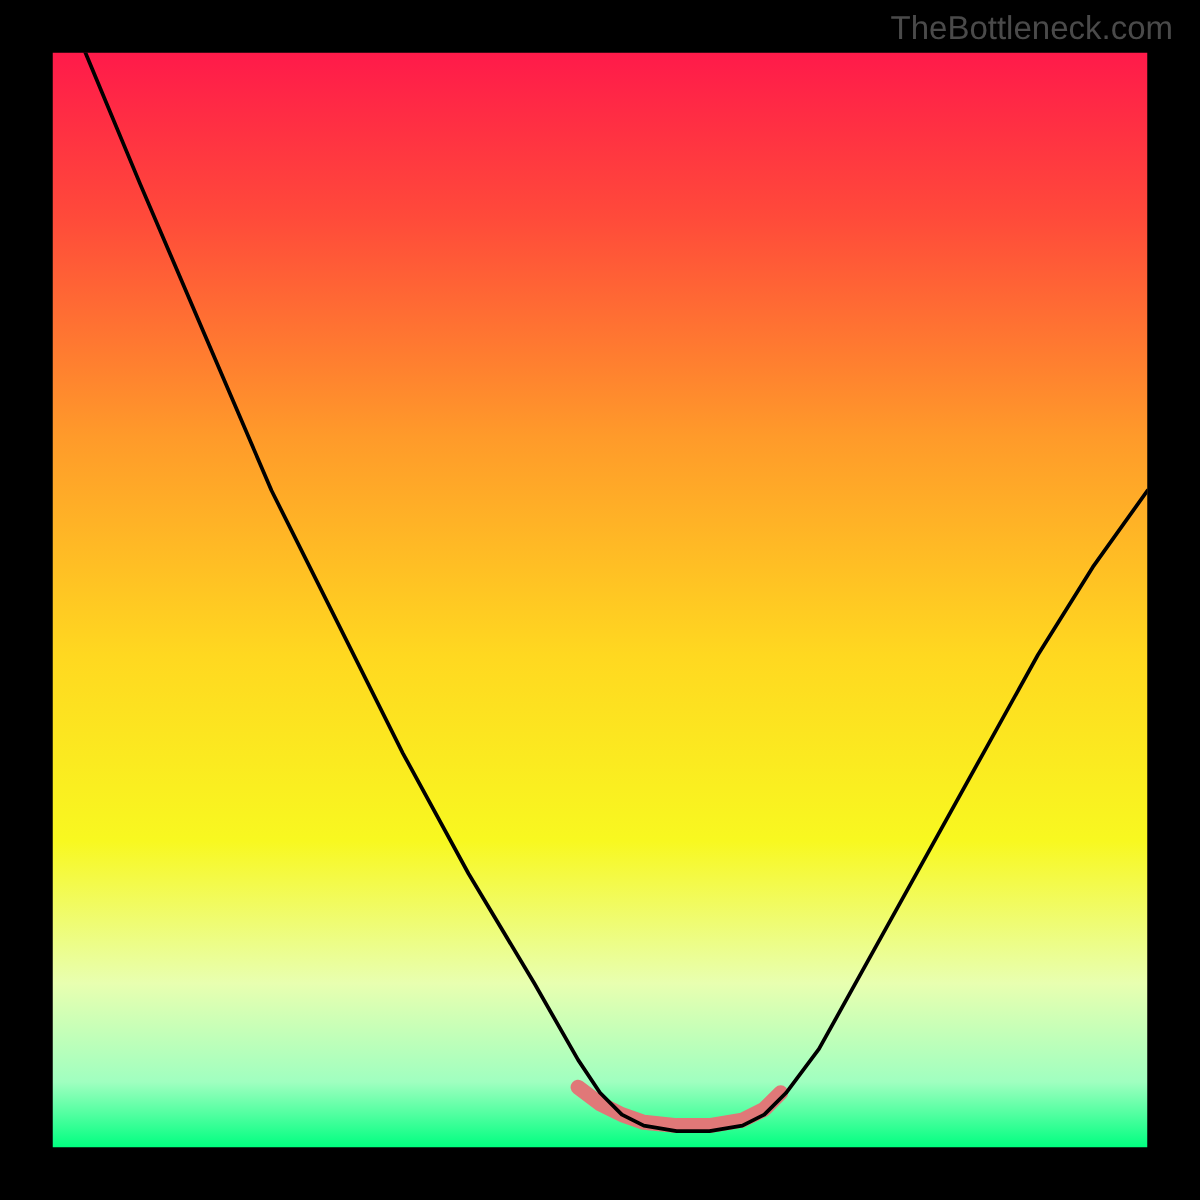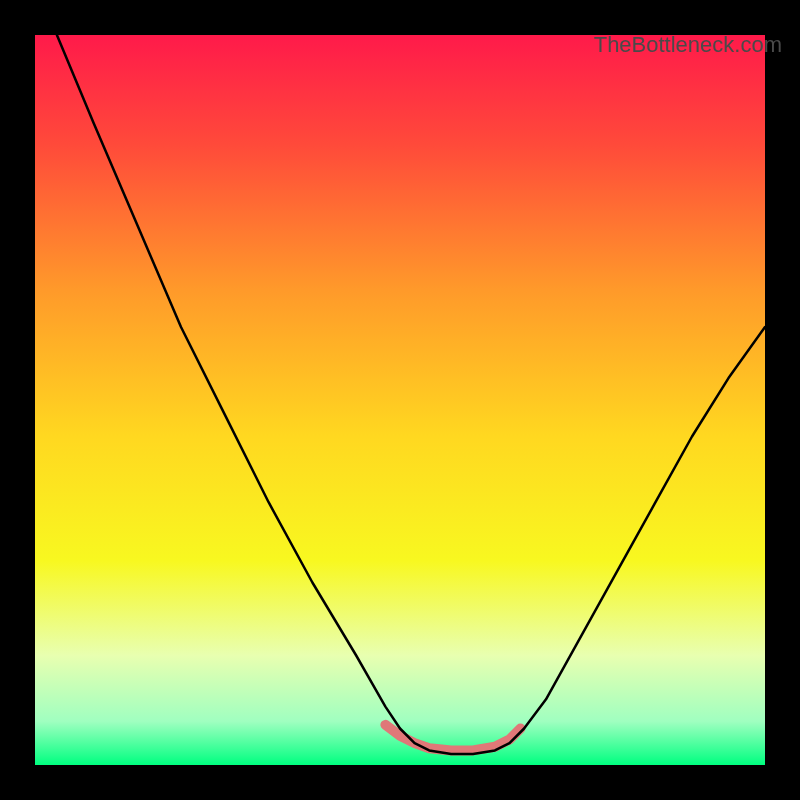--- a/index.html
+++ b/index.html
@@ -1,17 +1,17 @@
 <!DOCTYPE html>
 <html><head>
 <meta charset="utf-8">
 <style>
   * { margin: 0; padding: 0; box-sizing: border-box; }
   body { width: 800px; height: 800px; background: #000; position: relative; font-family: Arial, sans-serif; }
-  .watermark { position: absolute; top: 6px; right: 18px; color: #4a4a4a; font-size: 22px; font-weight: 500; z-index: 10; margin-top: 26px; }
+  .watermark { position: absolute; top: 6px; right: 18px; color: #4a4a4a; font-size: 22px; font-weight: 500; z-index: 10; }
   .chart-area { position: absolute; left: 35px; top: 35px; width: 730px; height: 730px; }
   .gradient-bg { position: absolute; left: 0; top: 0; width: 100%; height: 100%; }
   .curve-layer { position: absolute; left: 0; top: 0; width: 100%; height: 100%; }
 </style>
 </head>
 <body>
 
 <div class="watermark">TheBottleneck.com</div>
 
 <div class="chart-area">

